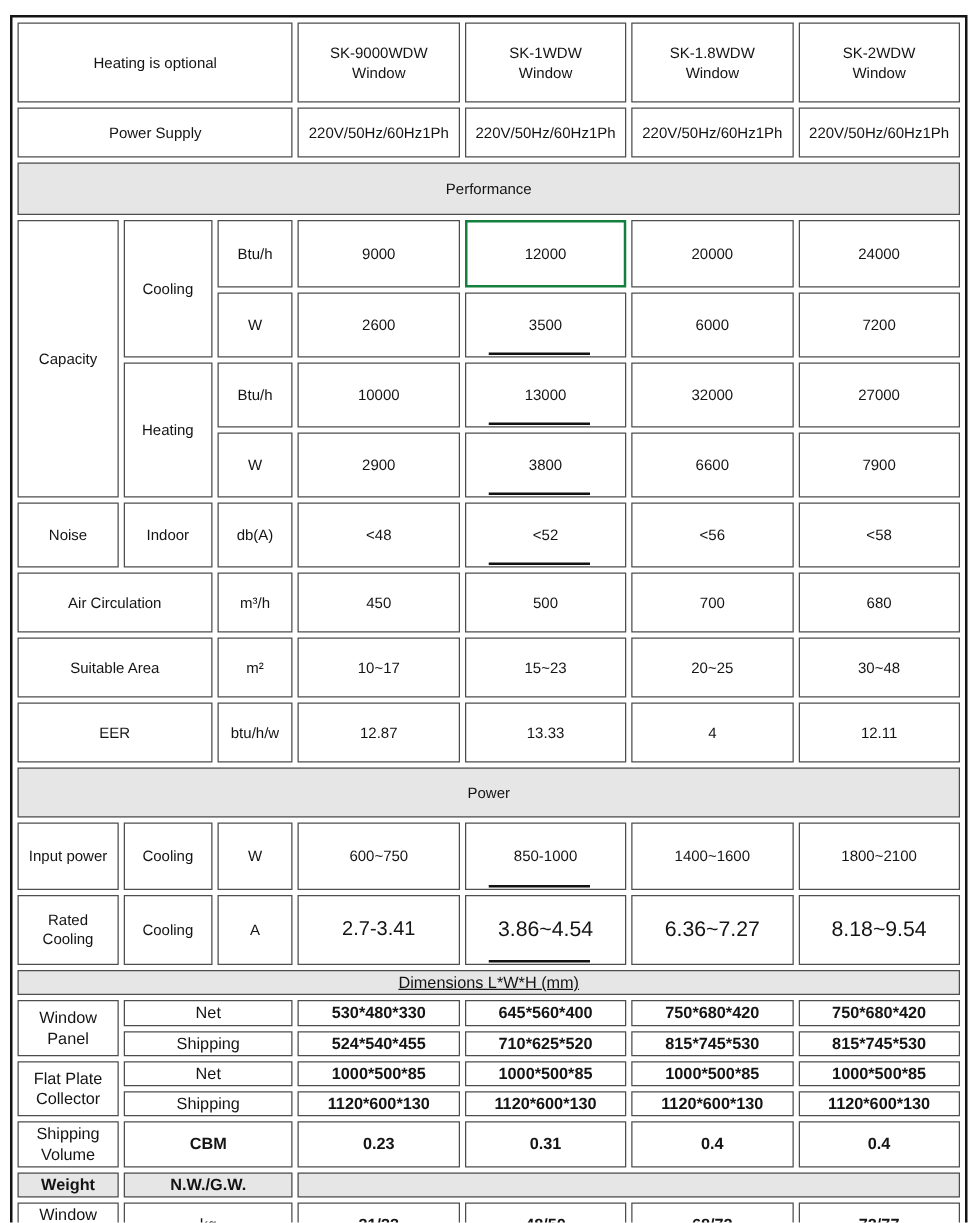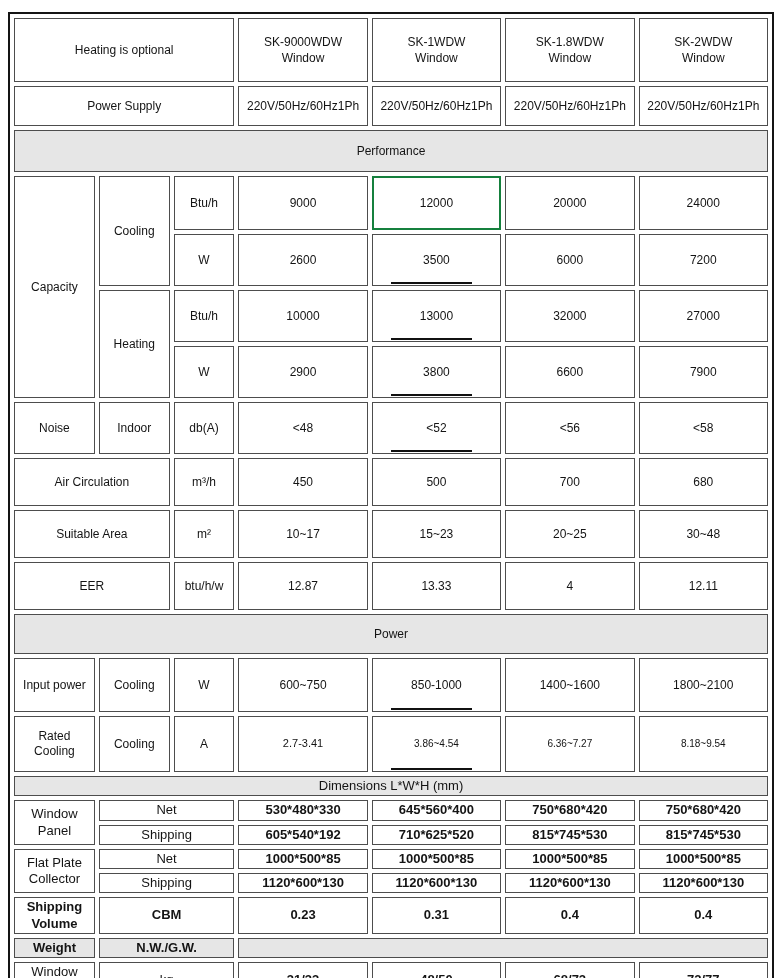--- a/index.html
+++ b/index.html
@@ -38,29 +38,29 @@
   }
   
   tr.h-models td{height:60px;}
   tr.h-psu td{height:36px;}
   tr.h-band td{height:38px;}
   tr.h-cap td{height:48px;}
   tr.h-perf td{height:44px;}
   tr.h-band2 td{height:36px;}
   tr.h-inp td{height:50px;}
   tr.h-cur td{height:52px;}
-  tr.h-dimband td{height:15px;}
+  tr.h-dimband td{height:15px;text-decoration:underline;}
   tr.h-dim td{height:16px;}
   tr.h-vol td{height:30px;}
   tr.h-wband td{height:13px;}
   tr.h-wgt td{height:32px;}
   
   tr.h-dim td, tr.h-vol td, tr.h-wgt td, tr.h-wband td{font-size:13px;font-weight:600;}
   tr.h-dim td.lbl, tr.h-vol td.lbl, tr.h-wgt td.lbl{font-weight:600;}
-  tr.h-cur td.val{font-size:10px;}
+  tr.h-cur td.val{font-size:17px;}
   td.model div{line-height:1.35;}
 </style>
 </head>
 <body>
 
 <div class="wrap">
 <table class="spec">
   <colgroup>
     <col style="width:80px">
         <col style="width:70px">
@@ -187,42 +187,42 @@
     <td class="val">600~750</td>
     <td class="val mark">850-1000</td>
     <td class="val">1400~1600</td>
     <td class="val">1800~2100</td>
   </tr>
 
   <tr class="h-cur">
     <td class="lbl">Rated Cooling</td>
     <td>Cooling</td>
     <td>A</td>
-    <td class="val" style="font-size:11px">2.7-3.41</td>
+    <td class="val" style="font-size:16px">2.7-3.41</td>
     <td class="val mark">3.86~4.54</td>
     <td class="val">6.36~7.27</td>
     <td class="val">8.18~9.54</td>
   </tr>
 
   <tr class="h-dimband">
     <td colspan="7" class="band" style="font-weight:normal;font-size:13px">Dimensions L*W*H (mm)</td>
   </tr>
 
   <tr class="h-dim">
     <td rowspan="2" class="lbl" style="font-weight:normal">Window Panel</td>
     <td colspan="2" style="font-weight:normal">Net</td>
     <td class="val">530*480*330</td>
     <td class="val">645*560*400</td>
     <td class="val">750*680*420</td>
     <td class="val">750*680*420</td>
   </tr>
 
   <tr class="h-dim">
     <td colspan="2" style="font-weight:normal">Shipping</td>
-    <td class="val">605*540*192</td>
+    <td class="val">524*540*455</td>
     <td class="val">710*625*520</td>
     <td class="val">815*745*530</td>
     <td class="val">815*745*530</td>
   </tr>
 
   <tr class="h-dim">
     <td rowspan="2" class="lbl" style="font-weight:normal">Flat Plate Collector</td>
     <td colspan="2" style="font-weight:normal">Net</td>
     <td class="val">1000*500*85</td>
     <td class="val">1000*500*85</td>
@@ -232,21 +232,21 @@
 
   <tr class="h-dim">
     <td colspan="2" style="font-weight:normal">Shipping</td>
     <td class="val">1120*600*130</td>
     <td class="val">1120*600*130</td>
     <td class="val">1120*600*130</td>
     <td class="val">1120*600*130</td>
   </tr>
 
   <tr class="h-vol">
-    <td class="lbl" style="font-weight:bold">Shipping Volume</td>
+    <td class="lbl" style="font-weight:normal">Shipping Volume</td>
     <td colspan="2" style="font-weight:bold">CBM</td>
     <td class="val">0.23</td>
     <td class="val">0.31</td>
     <td class="val">0.4</td>
     <td class="val">0.4</td>
   </tr>
 
   <tr class="h-wband">
     <td class="band">Weight</td>
     <td colspan="2" class="band">N.W./G.W.</td>

